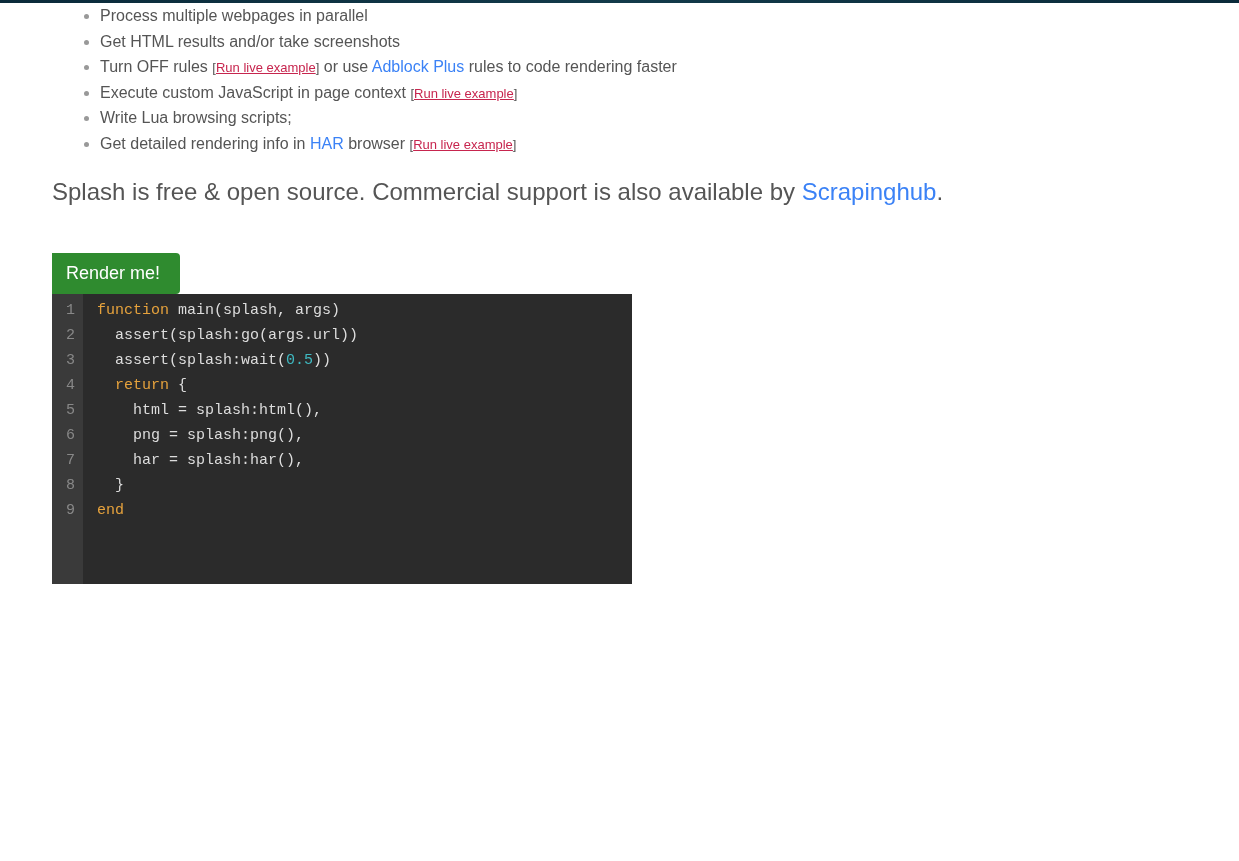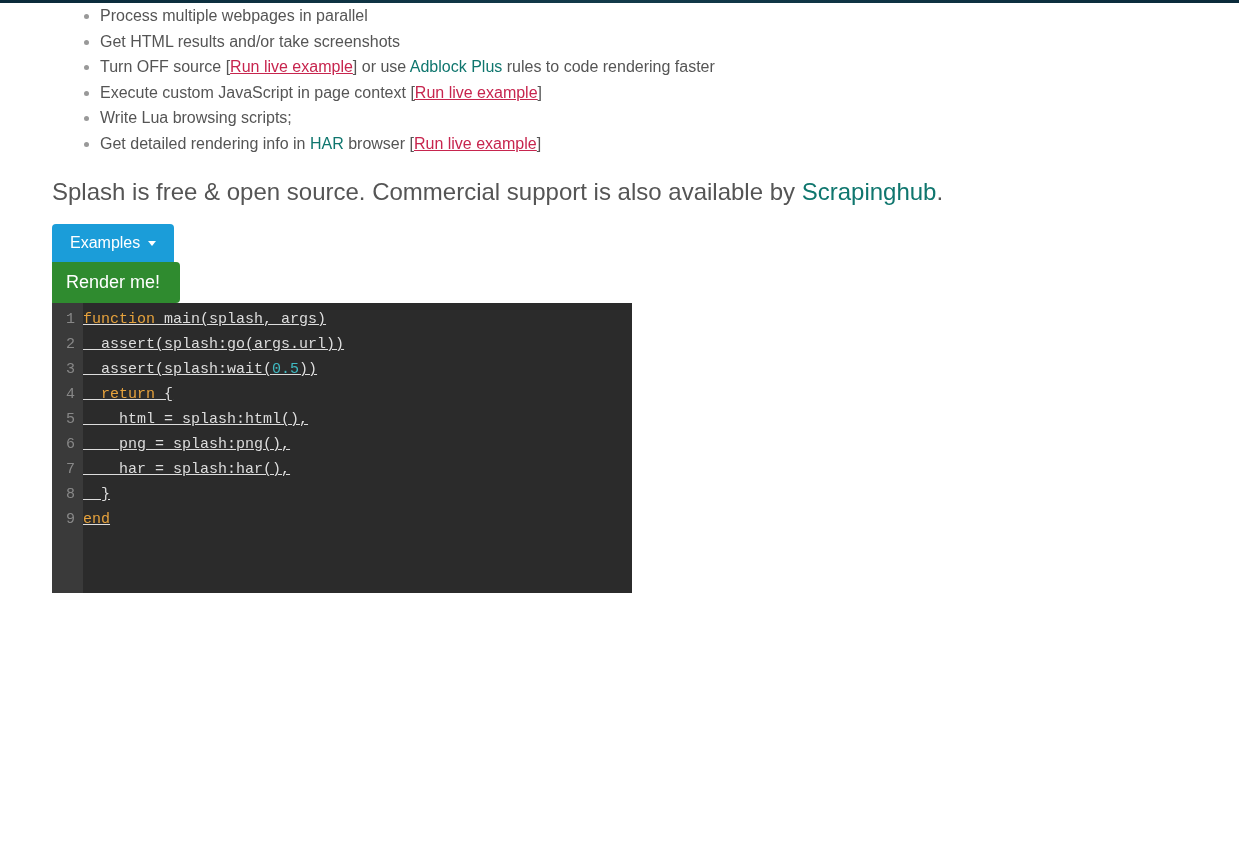--- a/index.html
+++ b/index.html
@@ -38,33 +38,33 @@
     padding-left: 48px;
     margin: 0 0 18px 0;
   }
   ul.features li {
     color: #555;
     font-size: 16px;
     line-height: 1.6;
     list-style: disc;
   }
   ul.features li::marker { color: #999; }
-  .link-red { color: #0f766e; text-decoration: none; }
+  .link-red { color: #3b82f6; text-decoration: none; }
   .run-ex {
-    font-size: 16px;
+    font-size: 13px;
     color: #c7254e;
   }
   .run-ex::before { content: "["; color:#555; }
   .run-ex::after  { content: "]"; color:#555; }
   p.oss {
     font-size: 24px;
     font-weight: 300;
     color: #555;
     line-height: 1.45;
-    margin: 10px 0 15px 0;
+    margin: 10px 0 44px 0;
   }
   .btn-row { display:flex; gap:6px; margin-bottom: 0; }
   .btn {
     display:inline-flex;
     align-items:center;
     gap:6px;
     background: #1b9dd9;
     color: #fff;
     font-size: 16px;
     padding: 10px 18px;
@@ -240,25 +240,24 @@
   }
   .gutter {
     background:#3a3a3a;
     color:#888;
     text-align:right;
     padding: 4px 8px 4px 14px;
     user-select:none;
     white-space:pre;
   }
   .code {
-    padding:4px 0;
+    padding:4px 14px;
     color:#ddd;
     white-space:pre;
     flex:1;
-    text-decoration:underline;
   }
   .kw   { color:#e6a23c; } 
   .num  { color:#4fc1ff; color:#56b6c2; color:#2aa198; }
   .num  { color:#4ec9b0; }
   .num  { color:#2aa198; }
   .num  { color:#56b6c2; }
   .num  { color:#2aa1d6; }
   .num  { color:#2aa198; }
   .num  { color:#4fc1ff; }
   .num  { color:#56b6c2; }
@@ -272,40 +271,36 @@
 <div class="topbar"></div>
 
 <div class="container">
 
 
 
   <ul class="features">
     <li>Process multiple webpages in parallel</li>
     <li>Get HTML results and/or take screenshots</li>
     <li>
-      <span>Turn OFF source </span><a href="#" class="run-ex">Run live example</a><span> or use </span><a href="#" class="link-red">Adblock Plus</a><span> rules to code rendering faster</span>
+      <span>Turn OFF rules </span><a href="#" class="run-ex">Run live example</a><span> or use </span><a href="#" class="link-red">Adblock Plus</a><span> rules to code rendering faster</span>
     </li>
     <li>
       <span>Execute custom JavaScript in page context </span><a href="#" class="run-ex">Run live example</a>
     </li>
     <li>Write Lua browsing scripts;</li>
     <li>
       <span>Get detailed rendering info in </span><a href="#" class="link-red">HAR</a><span> browser </span><a href="#" class="run-ex">Run live example</a>
     </li>
   </ul>
 
   <p class="oss">
     <span>Splash is free &amp; open source. Commercial support is also available by </span><a href="#" class="link-red">Scrapinghub</a><span>.</span>
   </p>
 
   <div class="btn-row">
-    <button class="btn">
-      <span>Examples</span>
-      <span class="caret"></span>
-    </button>
   </div>
 
   <div class="input-row">
     <button class="render-btn" style="background:#2f8b2f;">Render me!</button>
   </div>
 
   <div class="editor">
     <div class="gutter">1
 2
 3

